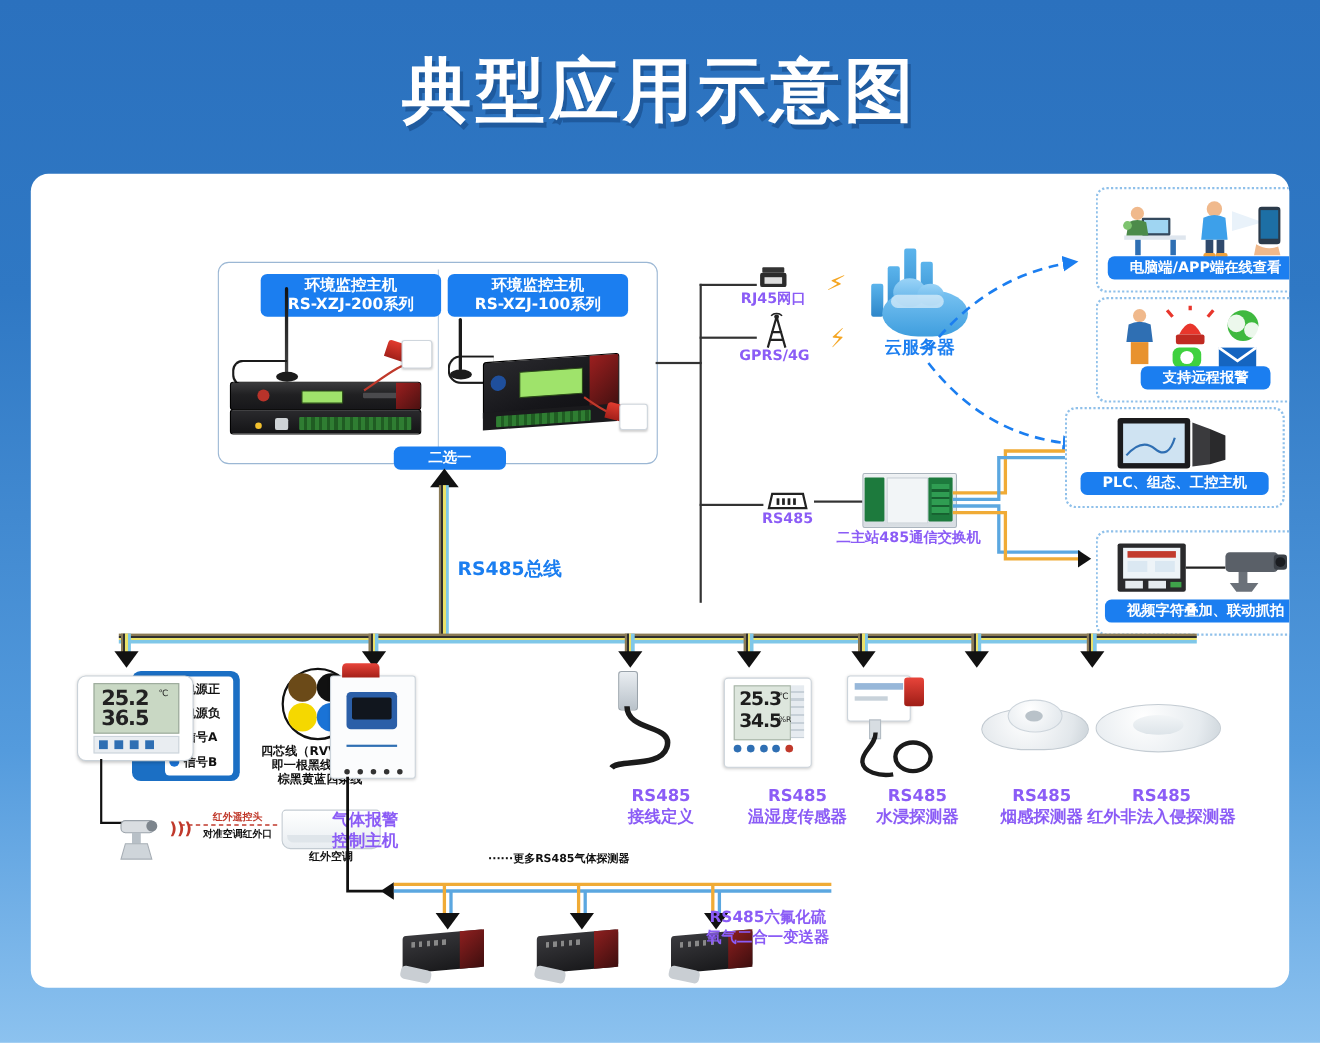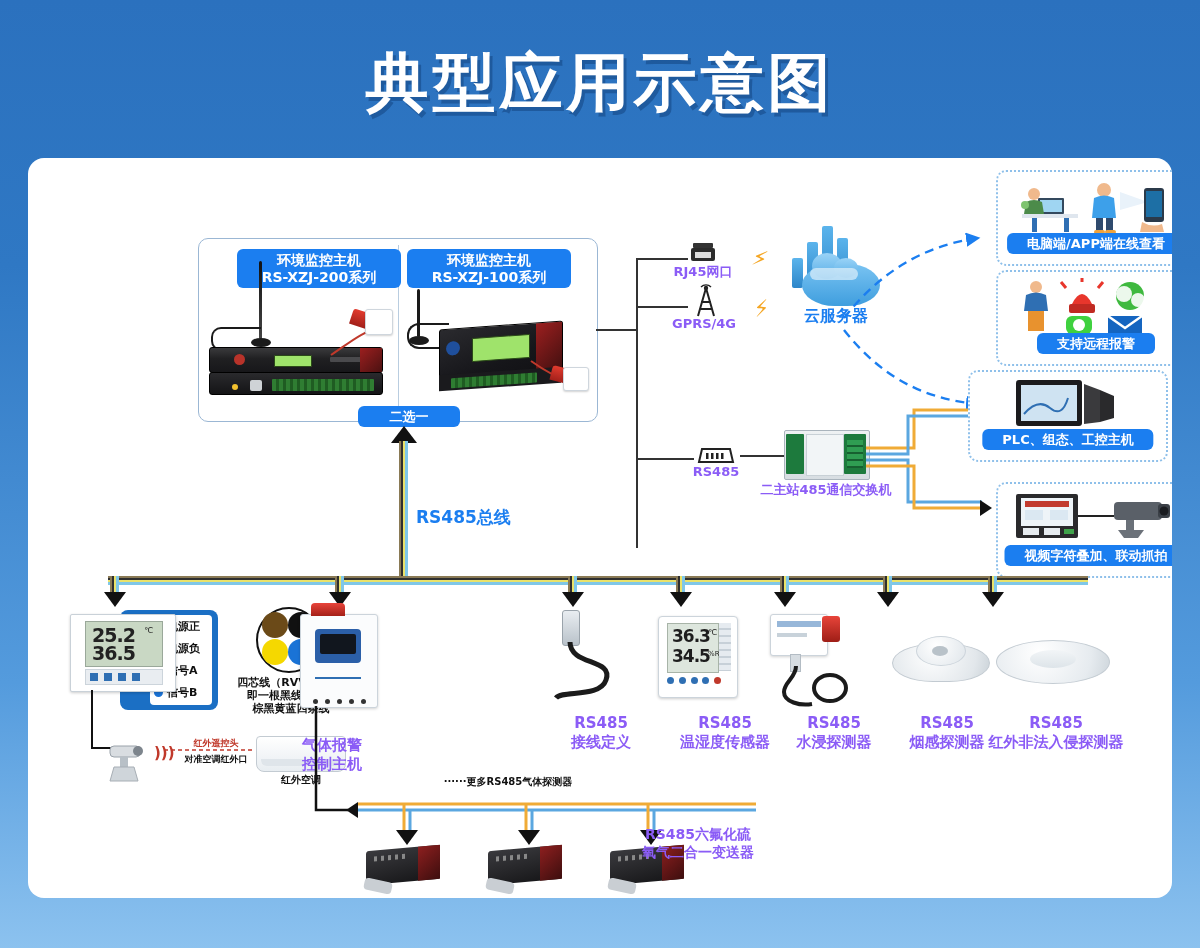--- a/index.html
+++ b/index.html
@@ -358,21 +358,21 @@
 
   <div class="cable-v abs" style="left:752px;top:418px;height:18px;"></div>
   <div class="arrow-down abs" style="left:746px;top:434px;"></div>
 
   <div class="cable-v abs" style="left:855px;top:418px;height:18px;"></div>
   <div class="arrow-down abs" style="left:849px;top:434px;"></div>
 
   <div class="cable-v abs" style="left:960px;top:418px;height:18px;"></div>
   <div class="arrow-down abs" style="left:954px;top:434px;"></div>
 
-  <div class="abs" style="left:42px;top:456px;width:104px;height:76px;background:#fff;border:1px solid #c9d1d8;border-radius:2px;box-shadow:0 1px 3px rgba(0,0,0,.2);">
+  <div class="abs" style="left:42px;top:456px;width:104px;height:76px;background:#fff;border:1px solid #c9d1d8;border-radius:8px;box-shadow:0 1px 3px rgba(0,0,0,.2);">
     <div class="abs" style="left:14px;top:6px;width:76px;height:44px;background:#c9d8c4;border:1px solid #9aa89a;">
       <div class="abs" style="left:6px;top:2px;font-size:19px;font-weight:bold;color:#222;letter-spacing:-1px;">25.2</div>
       <div class="abs" style="left:58px;top:4px;font-size:8px;color:#222;">℃</div>
       <div class="abs" style="left:6px;top:20px;font-size:19px;font-weight:bold;color:#222;letter-spacing:-1px;">36.5</div>
     </div>
     <div class="abs" style="left:14px;top:54px;width:76px;height:14px;background:#e9edf1;border:1px solid #ccd4db;">
       <div class="abs" style="left:4px;top:3px;width:8px;height:8px;background:#2f6fb3;"></div>
       <div class="abs" style="left:18px;top:3px;width:8px;height:8px;background:#2f6fb3;"></div>
       <div class="abs" style="left:32px;top:3px;width:8px;height:8px;background:#2f6fb3;"></div>
       <div class="abs" style="left:46px;top:3px;width:8px;height:8px;background:#2f6fb3;"></div>
@@ -461,21 +461,21 @@
       <path d="M26,2 C26,26 70,18 62,40 C56,58 18,50 12,58" stroke="#1b1b1b" stroke-width="5" fill="none"></path>
     </svg>
   </div>
   <div class="abs cap" style="left:500px;top:556px;width:146px;font-size:15px;">
     <div>RS485</div>
     <div>接线定义</div>
   </div>
 
   <div class="abs" style="left:630px;top:458px;width:78px;height:80px;background:#fff;border:1px solid #ccd4db;border-radius:4px;box-shadow:0 1px 3px rgba(0,0,0,.2);">
     <div class="abs" style="left:8px;top:6px;width:50px;height:48px;background:#dde6dd;border:1px solid #a8b4a8;">
-      <div class="abs" style="left:4px;top:2px;font-size:17px;font-weight:bold;letter-spacing:-1px;color:#1d1d1d;">36.3</div>
+      <div class="abs" style="left:4px;top:2px;font-size:17px;font-weight:bold;letter-spacing:-1px;color:#1d1d1d;">25.3</div>
       <div class="abs" style="left:40px;top:4px;font-size:8px;color:#1d1d1d;">℃</div>
       <div class="abs" style="left:4px;top:22px;font-size:17px;font-weight:bold;letter-spacing:-1px;color:#1d1d1d;">34.5</div>
       <div class="abs" style="left:40px;top:26px;font-size:7px;color:#1d1d1d;">%RH</div>
     </div>
     <div class="abs" style="left:60px;top:6px;width:12px;height:48px;background:repeating-linear-gradient(180deg,#e6ebf0 0 5px,#c7d0d8 5px 7px);"></div>
     <div class="abs" style="left:8px;top:60px;width:54px;height:10px;display:flex;justify-content:space-between;">
       <span style="width:7px;height:7px;border-radius:50%;background:#2f6fb3;"></span>
       <span style="width:7px;height:7px;border-radius:50%;background:#2f6fb3;"></span>
       <span style="width:7px;height:7px;border-radius:50%;background:#2f6fb3;"></span>
       <span style="width:7px;height:7px;border-radius:50%;background:#2f6fb3;"></span>

